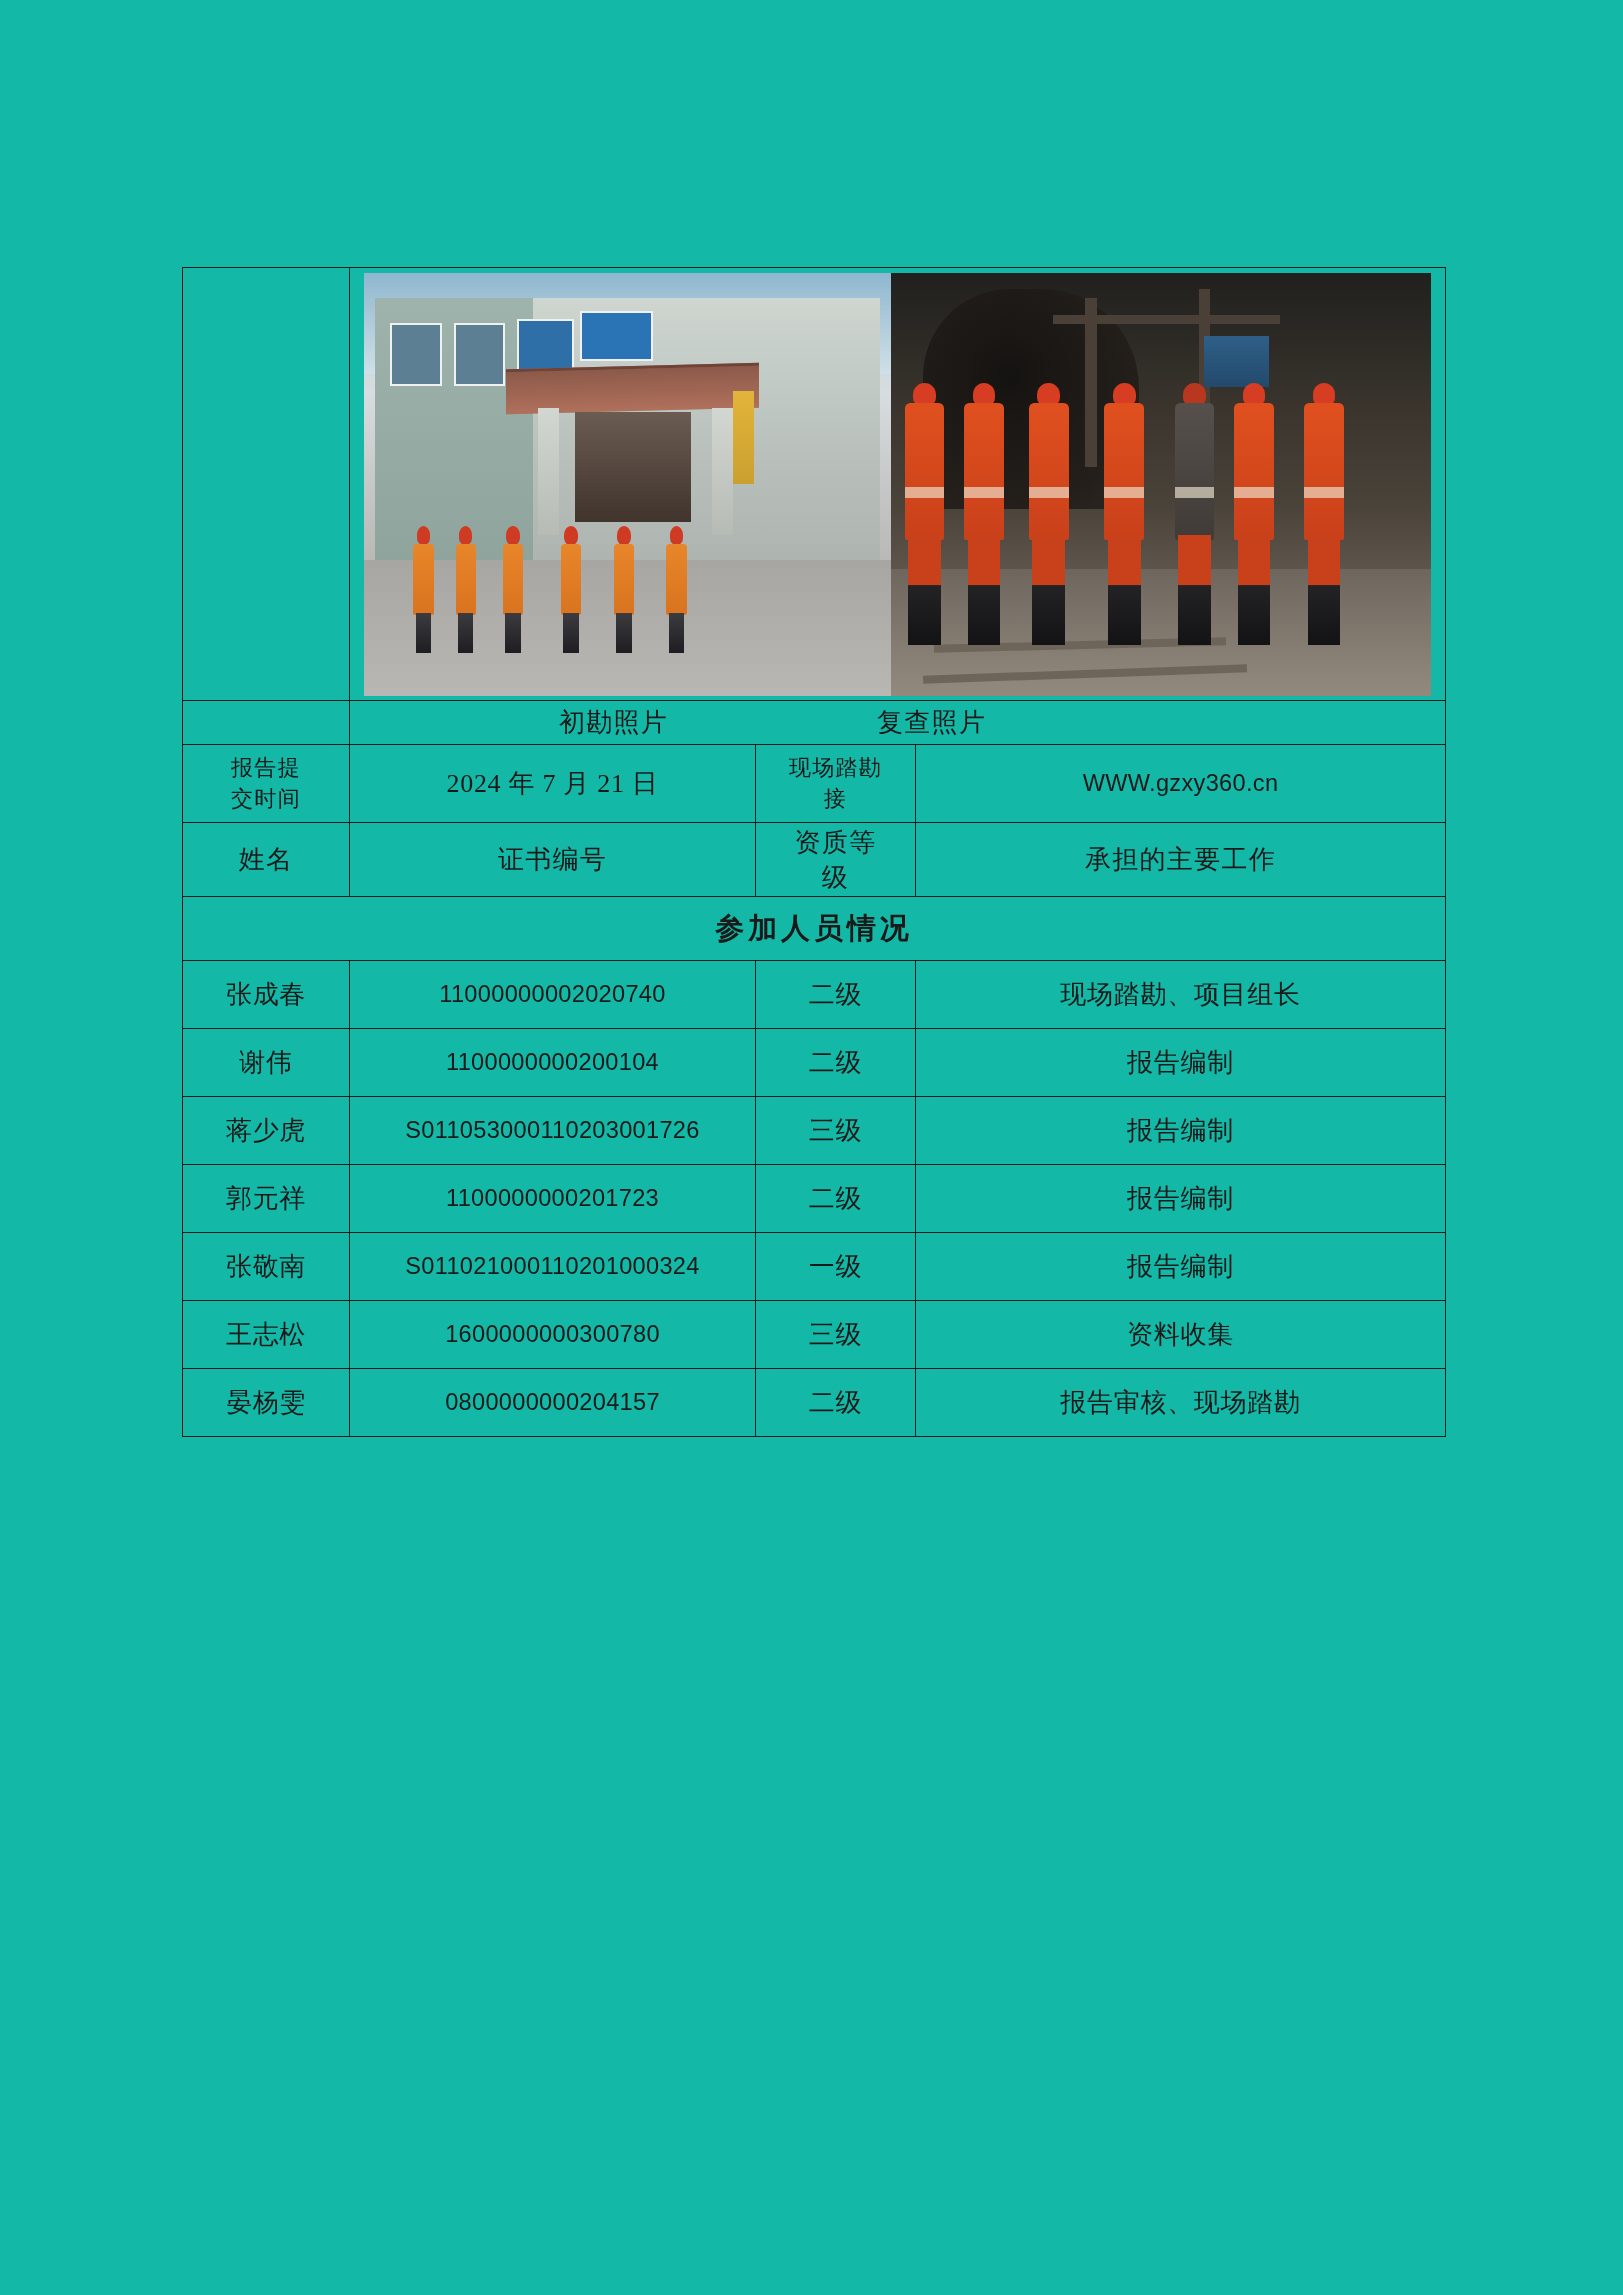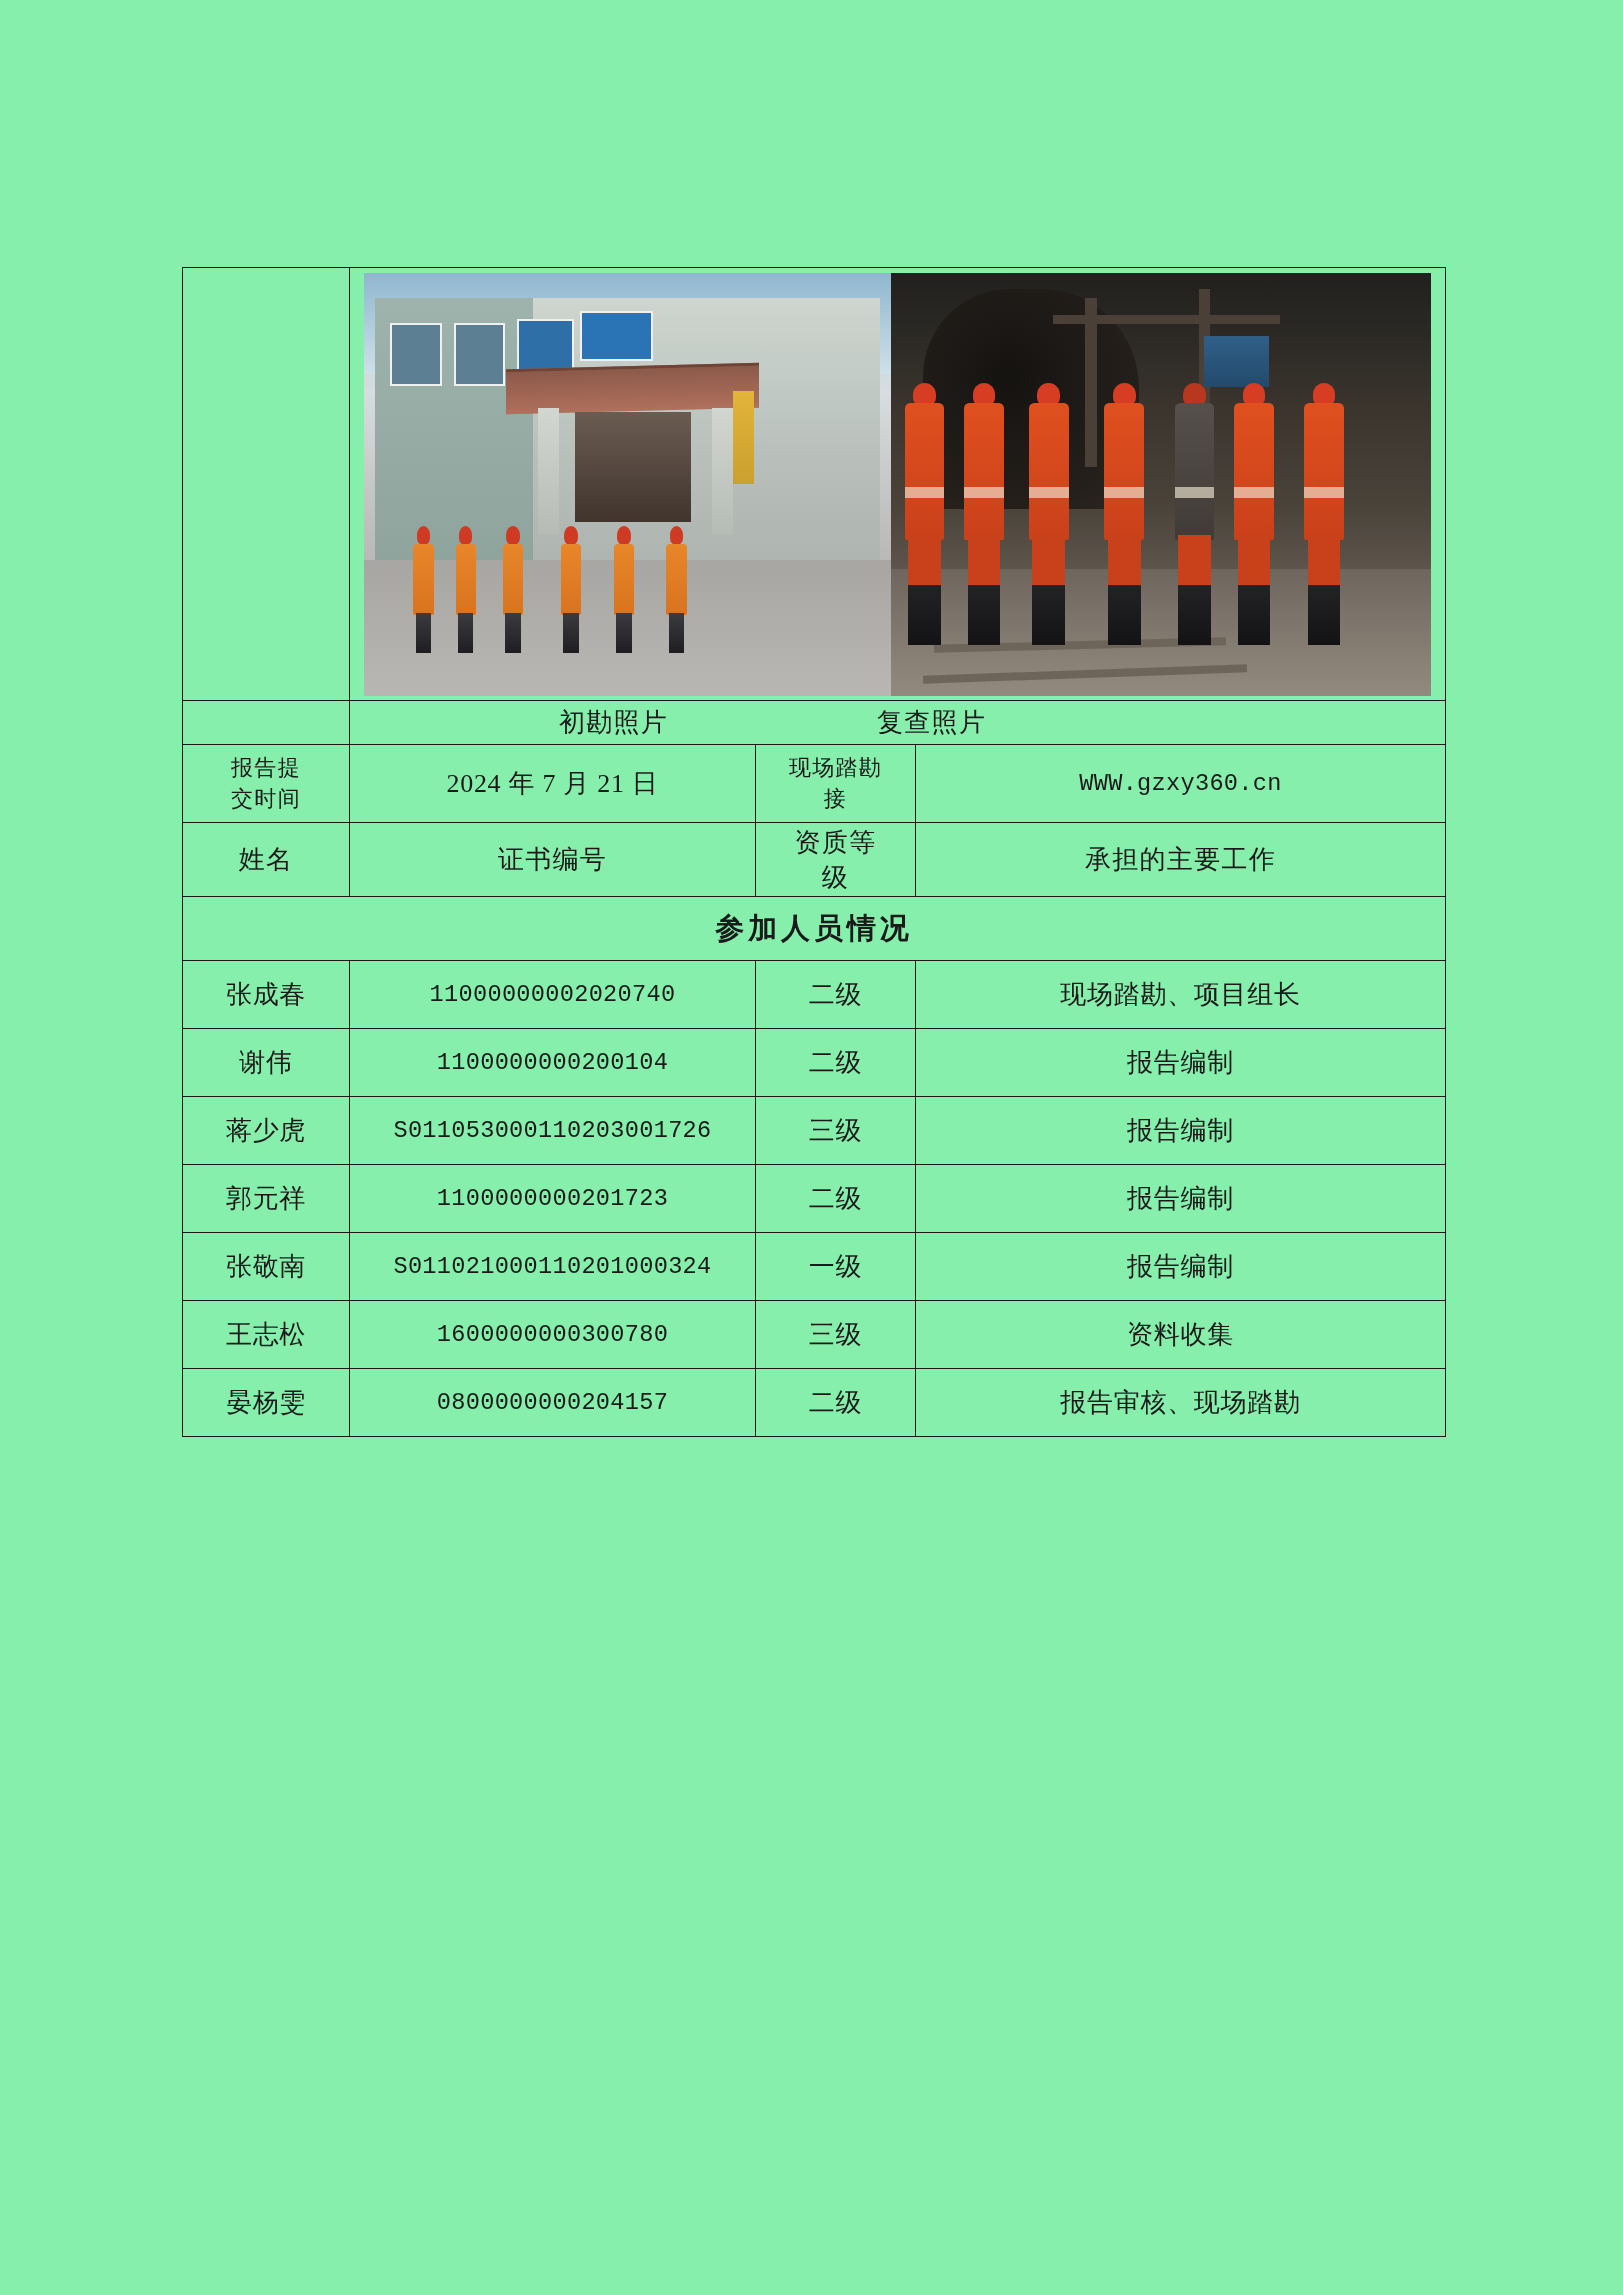--- a/index.html
+++ b/index.html
@@ -14,21 +14,21 @@
     color: #1a1a1a;
     position: relative;
     overflow: hidden;
   }
 
   .page {
     position: absolute;
     left: 0; top: 0;
     width: 1623px;
     height: 2295px;
-    background: #86efac;
+    background: #14b8a6;
   }
 
   .doc-table {
     position: absolute;
     left: 182px;
     top: 267px;
     width: 1263px;
     border-collapse: collapse;
     table-layout: fixed;
   }
@@ -183,21 +183,21 @@
   .caption-row td { height: 43px; font-size: 26px; }
   .cap-label { font-size: 26px; letter-spacing: 1.3px; }
 
   .cell-text {
     font-size: 26px;
     line-height: 1.35;
     padding: 9.2px 6.5px;
     letter-spacing: 0.7px;
   }
   .mono {
-    font-family: Liberation Mono, monospace;
+    font-family: Liberation Sans, sans-serif;
     font-size: 23.6px;
     letter-spacing: 0.3px;
   }
   .row-h { height: 68px; }
   .section-title {
     font-size: 29px;
     font-weight: bold;
     letter-spacing: 3.9px;
     height: 63px;
   }

